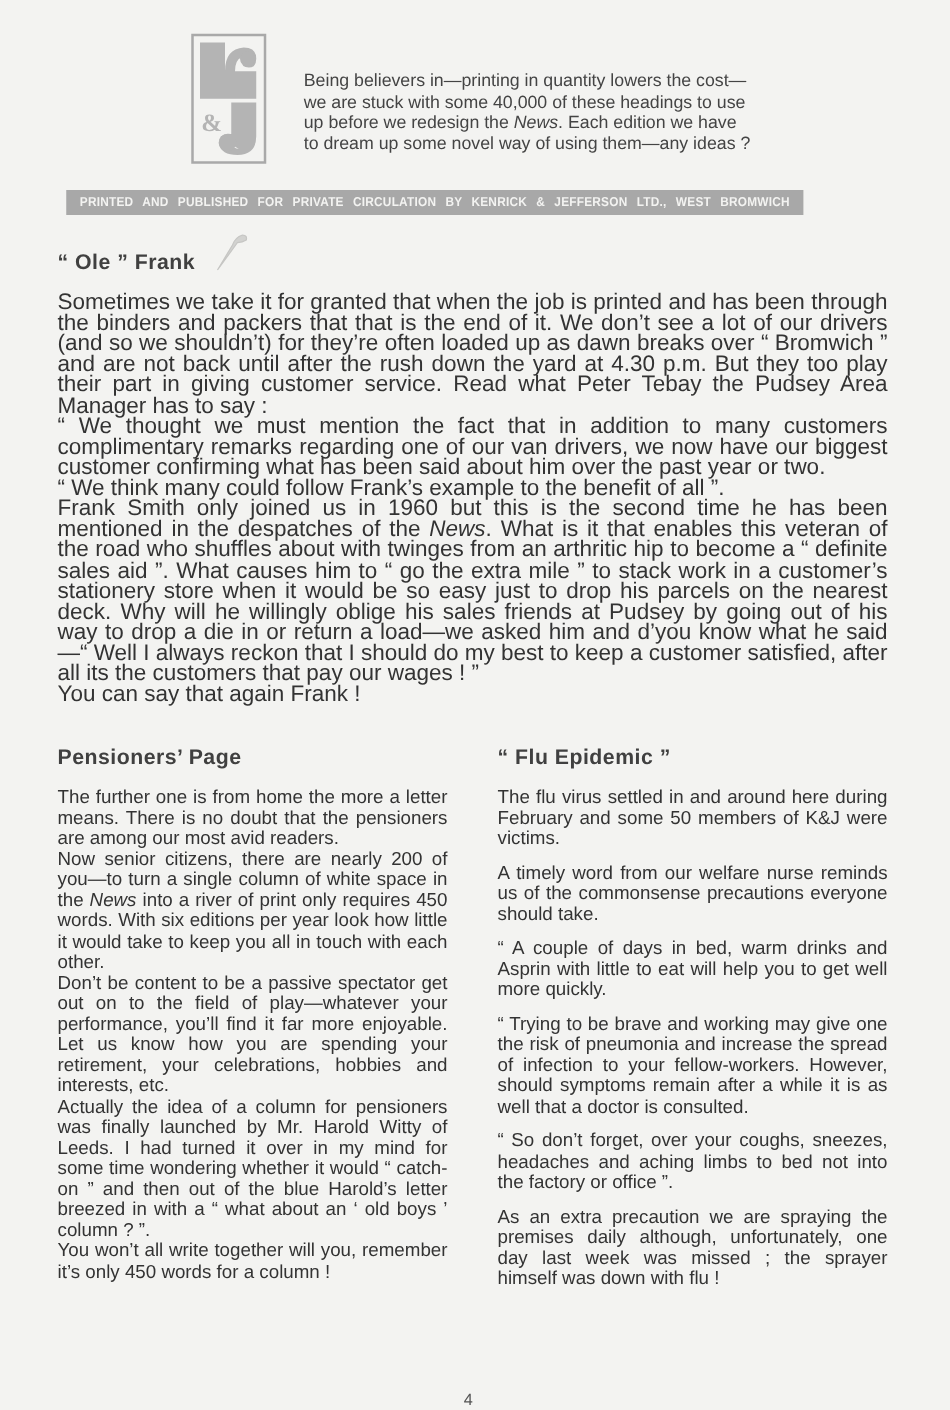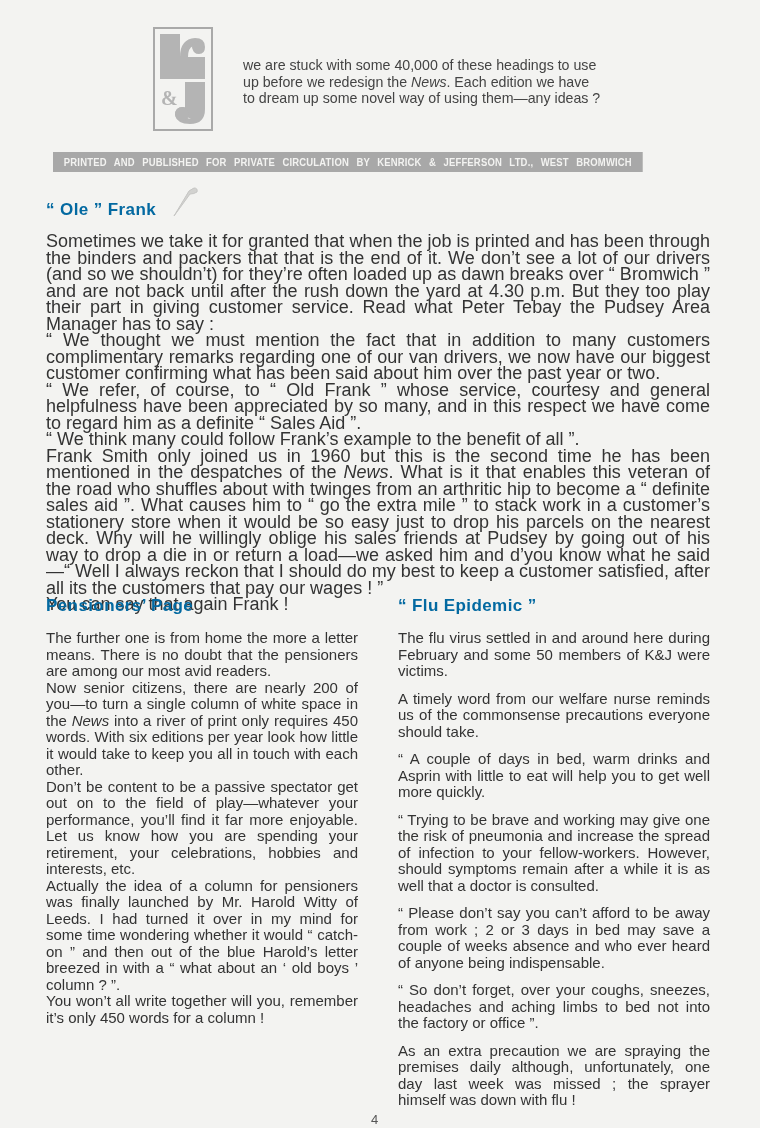--- a/index.html
+++ b/index.html
@@ -26,21 +26,21 @@
     position: absolute; left: 53px; top: 152px; width: 641px; height: 20px;
     background: #a8a8a8; color: #f3f3f1;
     font-family: "Liberation Sans", "DejaVu Sans", sans-serif;
     font-weight: bold; font-size: 10.3px; letter-spacing: 0.2px;
     display: flex; align-items: center; justify-content: center;
     word-spacing: 5px; transform: scaleX(0.92); transform-origin: left center;
   }
   .banner span { white-space: nowrap; }
 
   .section-title {
-    font-weight: bold; font-size: 17px; color: #0369a1;
+    font-weight: bold; font-size: 17px; color: #404040;
     letter-spacing: 0.4px; margin: 0;
   }
   .pen-mark {
     position: absolute; left: 170px; top: 178px; width: 30px; height: 40px;
   }
 
   .frank { position: absolute; left: 46px; top: 200px; width: 664px; }
   .frank .section-title { margin-bottom: 13px; }
   .frank p {
     margin: 0; font-size: 18px; line-height: 16.5px; text-align: justify;
@@ -74,57 +74,56 @@
       <circle cx="43" cy="18" r="6" fill="#b4b4b4"></circle>
 
       <text x="6" y="76" font-family="Liberation Serif, serif" font-size="20" font-weight="bold" fill="#b4b4b4">&amp;</text>
 
       <path d="M30 53 L50 53 L50 80 Q50 95 35 95 Q22 95 20 86 Q20 78 28 78 Q34 78 34 84 L30 86 Q32 90 36 90 Q30 88 30 80 Z" fill="#b4b4b4"></path>
       <circle cx="27" cy="85" r="7" fill="#b4b4b4"></circle>
     </svg>
   </div>
 
   <div class="intro">
+    <div>Being believers in—printing in quantity lowers the cost—</div>
     <div>we are stuck with some 40,000 of these headings to use</div>
     <div id="intro-line-3">up before we redesign the <em>News</em>.  Each edition we have</div>
     <div>to dream up some novel way of using them—any ideas ?</div>
   </div>
 
   <div class="banner">
     <span>PRINTED AND PUBLISHED FOR PRIVATE CIRCULATION BY KENRICK &amp; JEFFERSON LTD., WEST BROMWICH</span>
   </div>
 
   <svg class="pen-mark" viewBox="0 0 30 40">
     <path d="M4 38 L16 18 Q18 12 24 10 Q28 10 27 14 Q24 16 20 16 Z" fill="#d2d2d0" stroke="#c6c6c4" stroke-width="1"></path>
   </svg>
 
   <div class="frank">
     <h2 class="section-title">“ Ole ”  Frank</h2>
     <p>Sometimes we take it for granted that when the job is printed and has been through the binders and packers that that is the end of it.  We don’t see a lot of our drivers (and so we shouldn’t) for they’re often loaded up as dawn breaks over “ Bromwich ” and are not back until after the rush down the yard at 4.30 p.m.  But they too play their part in giving customer service.  Read what Peter Tebay the Pudsey Area Manager has to say :</p>
     <p>“ We thought we must mention the fact that in addition to many customers complimentary remarks regarding one of our van drivers, we now have our biggest customer confirming what has been said about him over the past year or two.</p>
-    <p>“ We refer, of course, to “ Old Frank ” whose service, courtesy and general helpfulness have been appreciated by so many, and in this respect we have come to regard him as a definite “ Sales Aid ”.</p>
     <p>“ We think many could follow Frank’s example to the benefit of all ”.</p>
     <p id="frank-p4">Frank Smith only joined us in 1960 but this is the second time he has been mentioned in the despatches of the <em>News</em>.  What is it that enables this veteran of the road who shuffles about with twinges from an arthritic hip to become a “ definite sales aid ”.  What causes him to “ go the extra mile ” to stack work in a customer’s stationery store when it would be so easy just to drop his parcels on the nearest deck.  Why will he willingly oblige his sales friends at Pudsey by going out of his way to drop a die in or return a load—we asked him and d’you know what he said—“ Well I always reckon that I should do my best to keep a customer satisfied, after all its the customers that pay our wages ! ”</p>
     <p>You can say that again Frank !</p>
   </div>
 
   <div class="col left">
     <h2 class="section-title">Pensioners’  Page</h2>
     <p>The further one is from home the more a letter means.  There is no doubt that the pensioners are among our most avid readers.</p>
     <p id="pens-p1">Now senior citizens, there are nearly 200 of you—to turn a single column of white space in the <em>News</em> into a river of print only requires 450 words.  With six editions per year look how little it would take to keep you all in touch with each other.</p>
     <p>Don’t be content to be a passive spectator get out on to the field of play—whatever your performance, you’ll find it far more enjoyable.  Let us know how you are spending your retirement, your celebrations, hobbies and interests, etc.</p>
     <p>Actually the idea of a column for pensioners was finally launched by Mr. Harold Witty of Leeds.  I had turned it over in my mind for some time wondering whether it would “ catch-on ” and then out of the blue Harold’s letter breezed in with a “ what about an ‘ old boys ’ column ? ”.</p>
     <p>You won’t all write together will you, remember it’s only 450 words for a column !</p>
   </div>
 
   <div class="col right">
     <h2 class="section-title">“ Flu  Epidemic ”</h2>
     <p>The flu virus settled in and around here during February and some 50 members of K&amp;J were victims.</p>
     <p>A timely word from our welfare nurse reminds us of the commonsense precautions everyone should take.</p>
     <p>“ A couple of days in bed, warm drinks and Asprin with little to eat will help you to get well more quickly.</p>
     <p>“ Trying to be brave and working may give one the risk of pneumonia and increase the spread of infection to your fellow-workers. However, should symptoms remain after a while it is as well that a doctor is consulted.</p>
-    <p>“ Please don’t say you can’t afford to be away from work ; 2 or 3 days in bed may save a couple of weeks absence and who ever heard of anyone being indispensable.</p>
     <p>“ So don’t forget, over your coughs, sneezes, headaches and aching limbs to bed not into the factory or office ”.</p>
     <p>As an extra precaution we are spraying the premises daily although, unfortunately, one day last week was missed ; the sprayer himself was down with flu !</p>
   </div>
 
   <div class="page-number">4</div>
 </div>
 
 </body></html>

